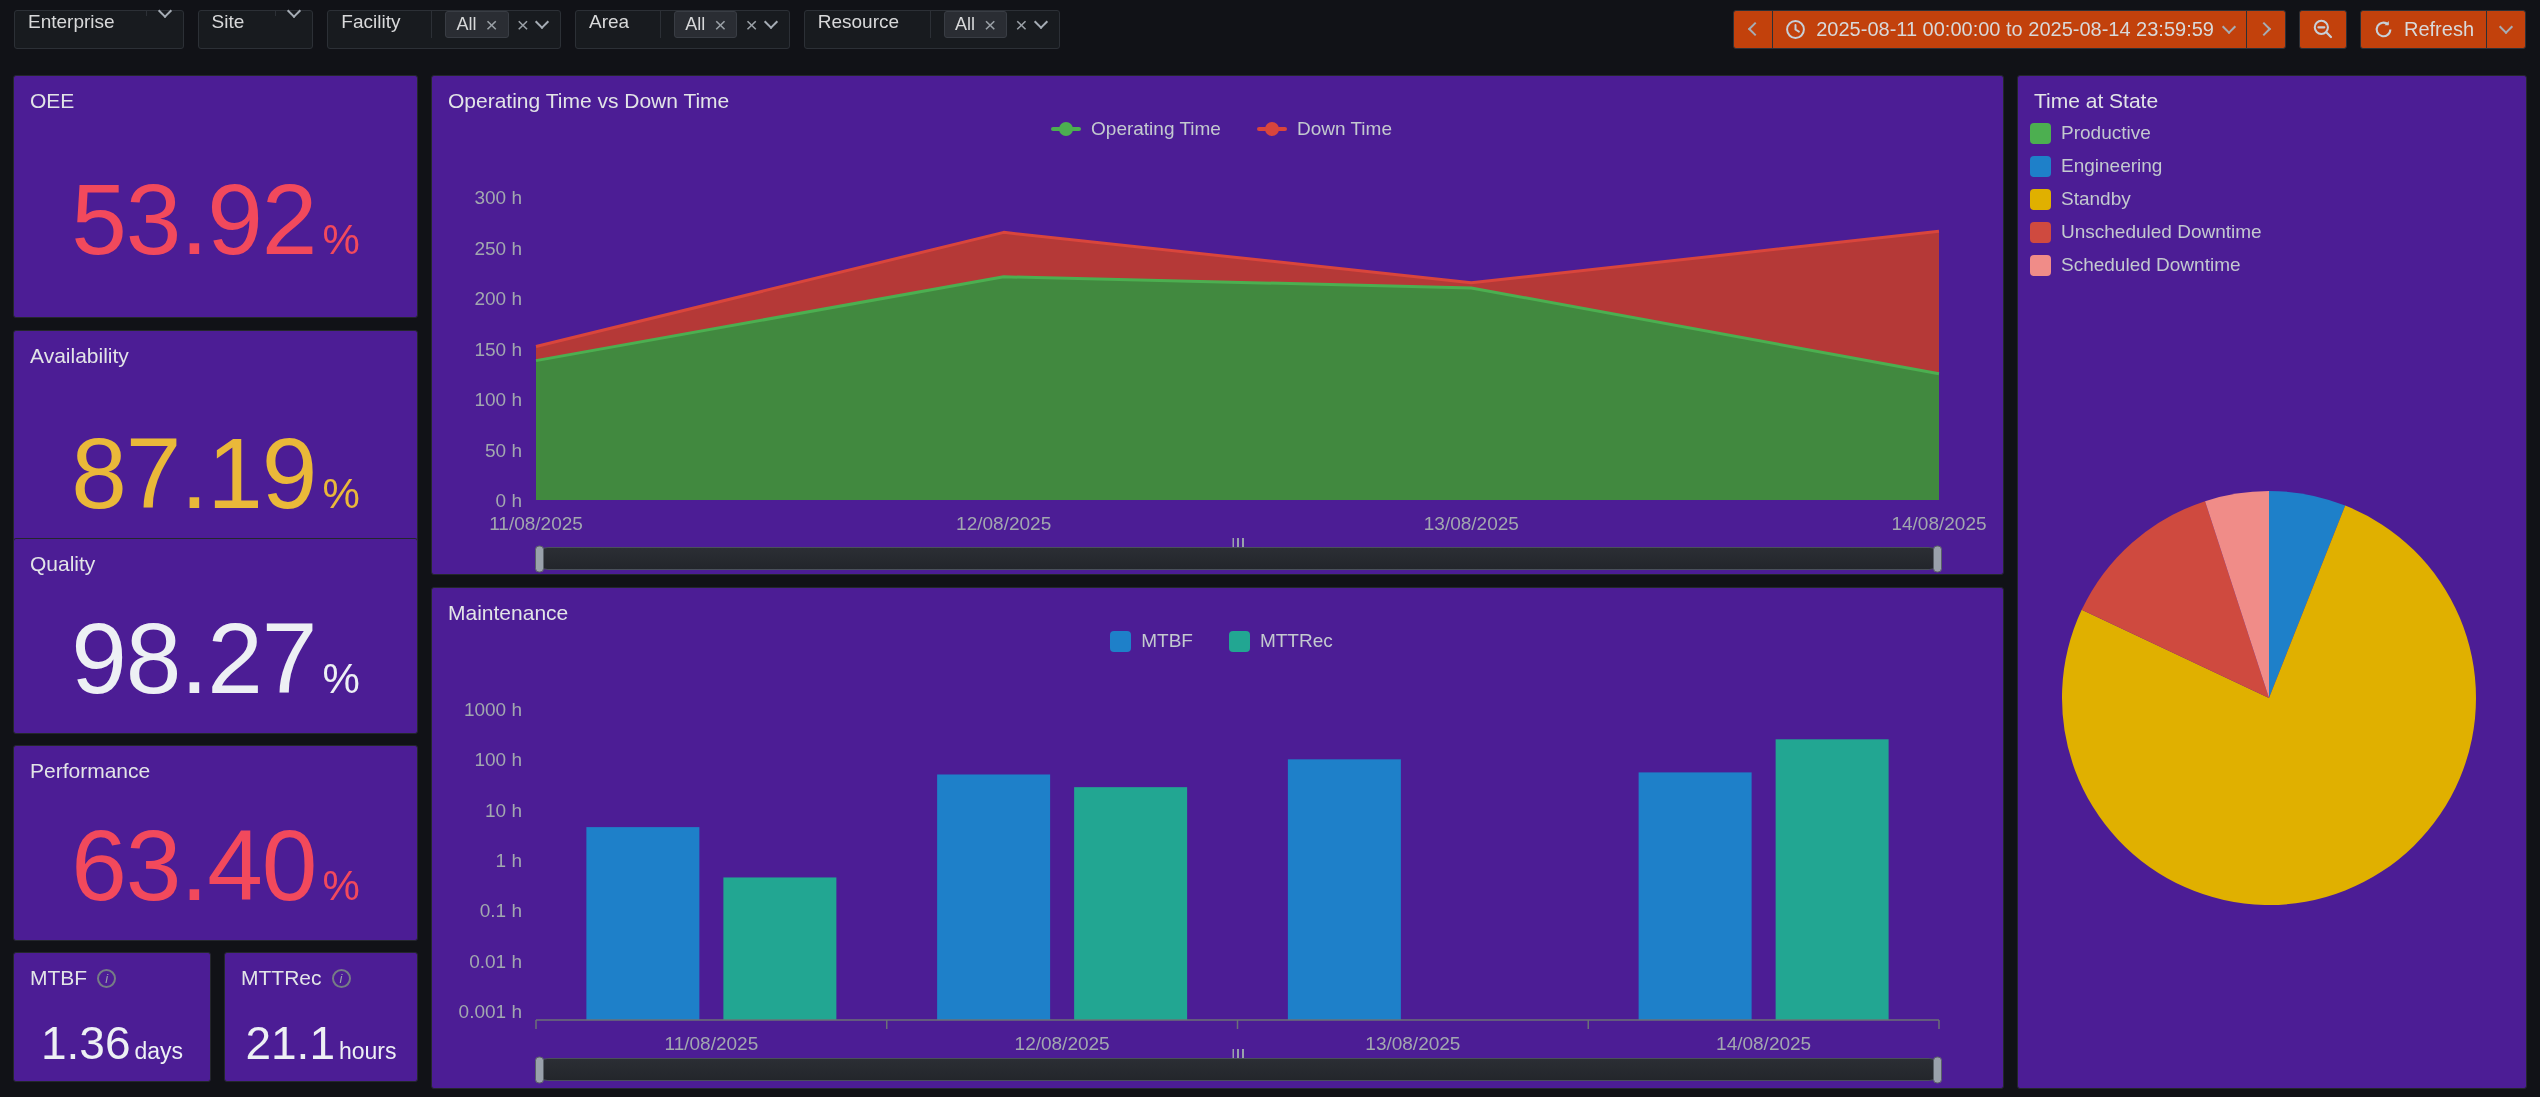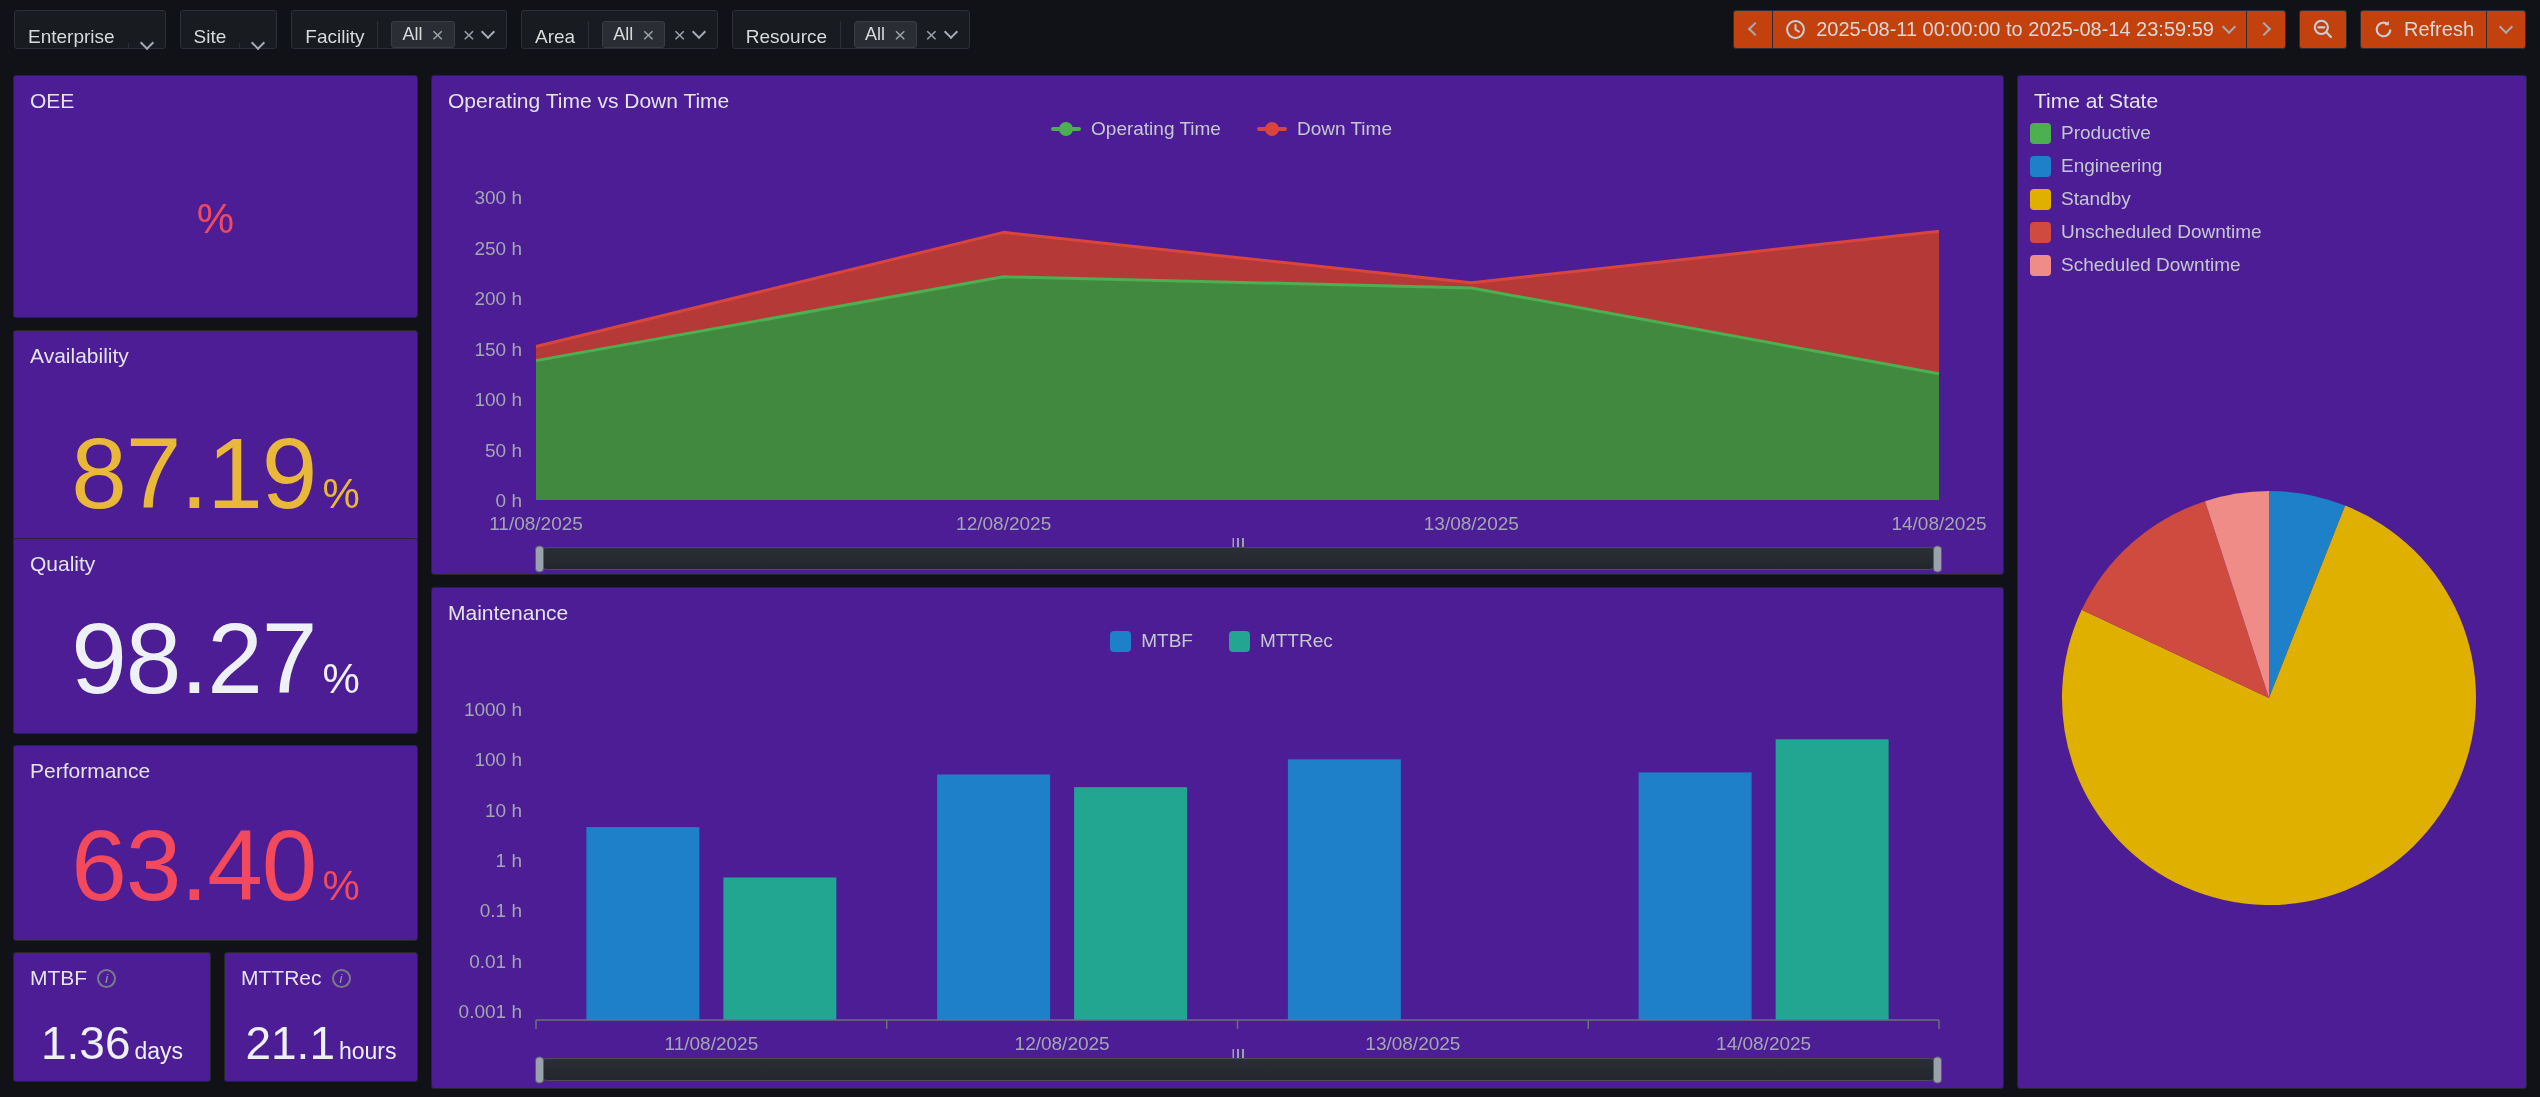--- a/index.html
+++ b/index.html
@@ -6,22 +6,22 @@
   html,body { margin:0; padding:0; }
   body {
     width:2540px; height:1097px; position:relative; overflow:hidden;
     background:#111217; color:#d8d9da;
     font-family:"Liberation Sans", sans-serif;
   }
   
   .topbar { position:absolute; left:0; top:0; width:2540px; height:58px;
     display:flex; align-items:center; justify-content:space-between; padding:0 14px; }
   .filters { display:flex; align-items:center; gap:14px; }
-  .ctrl { display:flex; align-items:flex-end; height:39px; border:1px solid #2c3036;
-    background:#181b1f; border-radius:3px; font-size:19px; color:#d8d9da; }
+  .ctrl { display:flex; align-items:flex-start; height:39px; border:1px solid #2c3036;
+    background:#181b1f; border-radius:3px; font-size:19px; color:#d8d9da;gap:18px; }
   .seg { display:flex; align-items:center; padding:0 13px; }
   .seg + .seg { border-left:1px solid #2c3036; }
   .seg.chips { gap:8px; }
   .chip { display:inline-flex; align-items:center; gap:9px; background:#2a2d33;
     border:1px solid #393d44; border-radius:3px; padding:2px 10px; font-size:18px; }
   .chip-x, .clear-x { color:#9aa0a6; font-size:21px; line-height:1; }
   .chev { display:inline-block; width:10px; height:10px;
     border-right:2px solid #a6adb5; border-bottom:2px solid #a6adb5; }
   .chev.down { transform:rotate(45deg); margin-top:-5px; }
   .chev.left { transform:rotate(135deg); margin-left:3px; }
@@ -171,20 +171,21 @@
           <i class="chev down"></i>
         </button>
     </div>
   </div>
 </div>
 
 <div class="panel" style="left:13px;top:75px;width:405px;height:243px">
   <div class="panel-title">OEE</div>
   <div class="stat-body">
       <span class="stat-line">
+    <span class="stat-num" style="color: rgb(242, 73, 92);">53.92</span>
     <span class="stat-unit" style="color: rgb(242, 73, 92);">%</span>
   </span>
     </div>
 </div>
 
 <div class="panel" style="left:13px;top:330px;width:405px;height:242px">
   <div class="panel-title">Availability</div>
   <div class="stat-body">
       <span class="stat-line">
     <span class="stat-num" style="color: rgb(234, 184, 57); text-align: right;">87.19</span>

